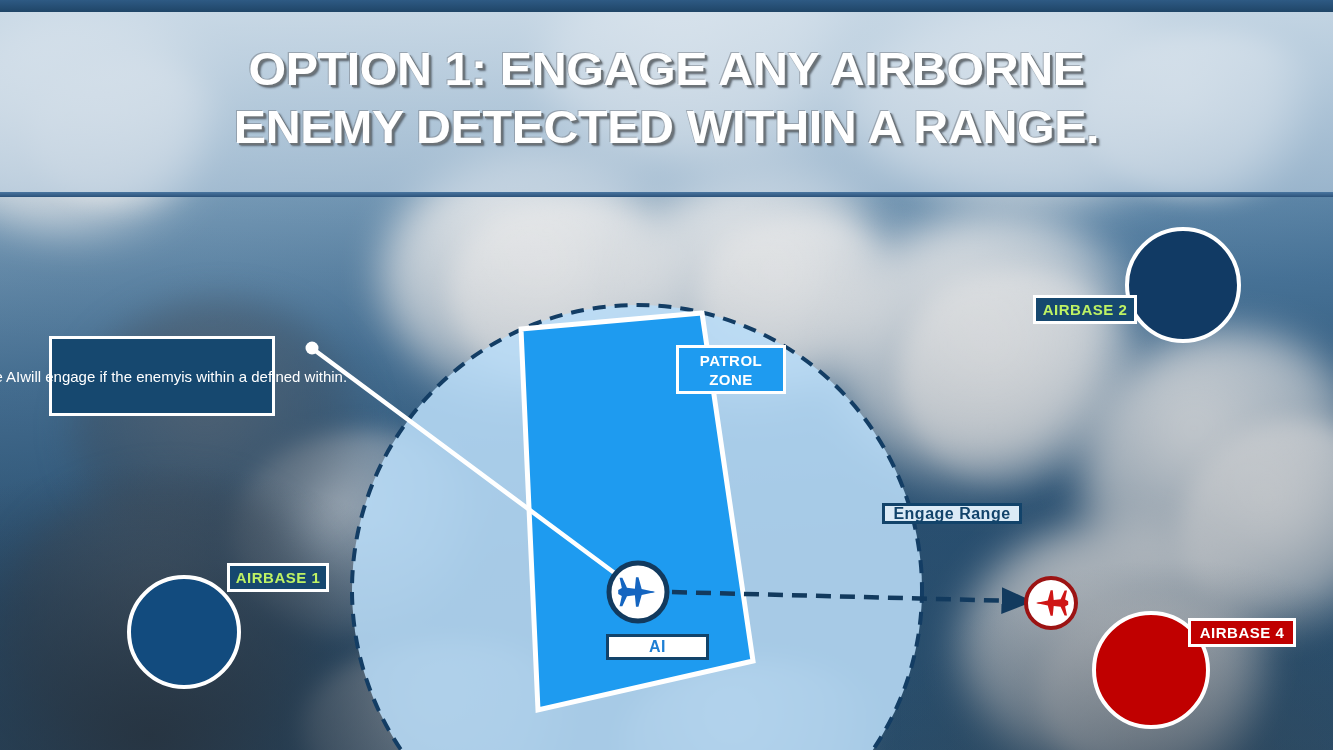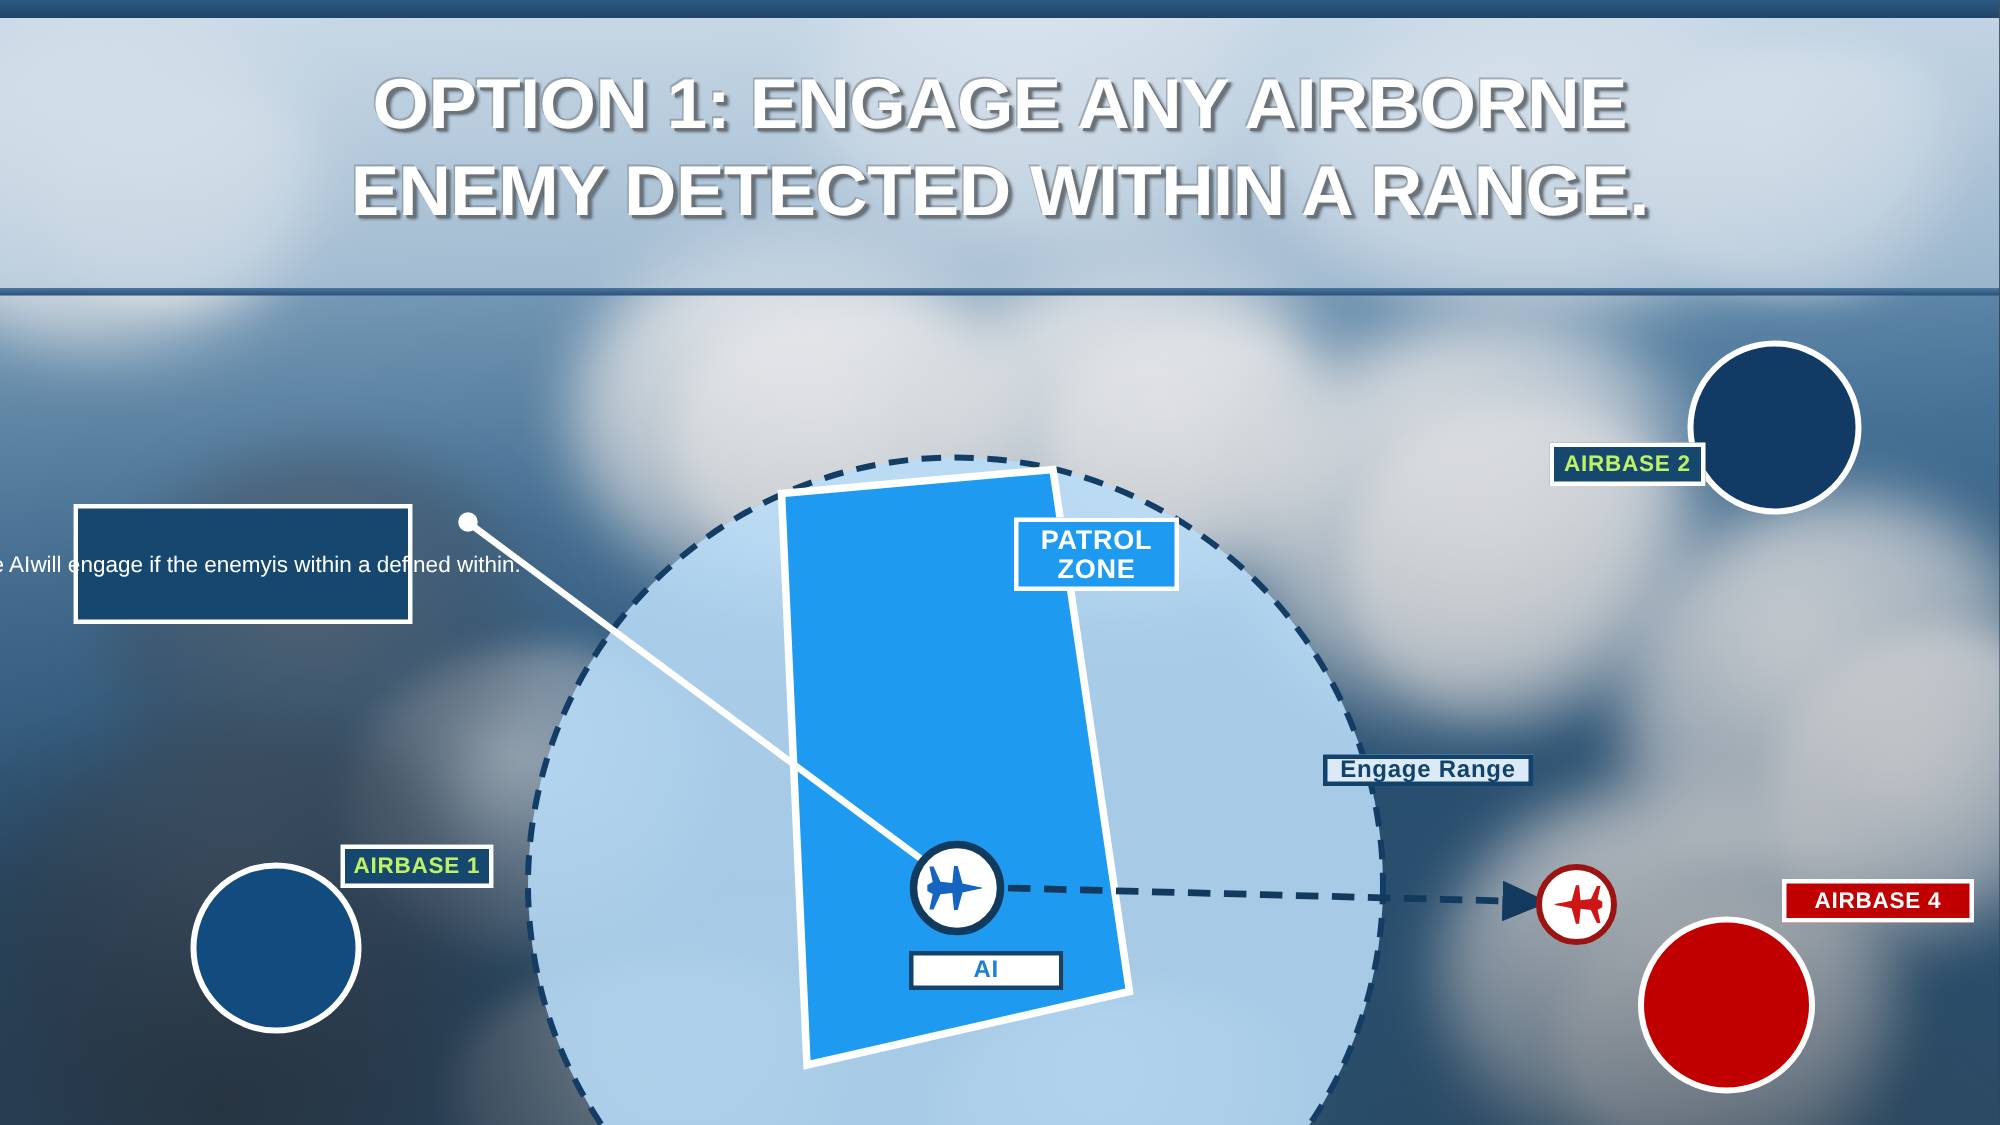--- a/index.html
+++ b/index.html
@@ -115,21 +115,21 @@
   .lbl-red {
     background: #c00000;
     border: 3px solid #ffffff;
     color: #ffffff;
     font-size: 15px;
   }
   .lbl-cyan {
     background: #1e9bf0;
     border: 3px solid #ffffff;
     color: #ffffff;
-    font-size: 18px;
+    font-size: 15px;
     line-height: 19px;
   }
   .lbl-light {
     background: #dbeaf6;
     border: 3px solid #12436a;
     color: #12436a;
     font-size: 16px;
     font-weight: 600;
   }
   .lbl-white {
@@ -286,21 +286,21 @@
   <div class="callout">
     <span>The AI</span>
     <span>will engage if the enemy</span>
     <span>is within a defined within.</span>
   </div>
 
   <div class="lbl lbl-navy" style="left:207px; top:563px; width:102px; height:29px;margin-left:20px;">AIRBASE 1</div>
 
   <div class="lbl lbl-navy" style="left:1033px; top:295px; width:104px; height:29px;">AIRBASE 2</div>
 
-  <div class="lbl lbl-red" style="left:1188px; top:586px; width:128px; height:29px;">AIRBASE 4</div>
+  <div class="lbl lbl-red" style="left:1188px; top:618px; width:108px; height:29px;">AIRBASE 4</div>
 
   <div class="lbl lbl-cyan" style="left:676px; top:345px; width:110px; height:49px;">PATROL
 ZONE</div>
 
   <div class="lbl lbl-light" style="left:882px; top:503px; width:140px; height:21px;">Engage Range</div>
 
   <div class="lbl lbl-white" style="left:586px; top:634px; width:103px; height:26px;margin-left:20px;">AI</div>
 
 </div>
 

